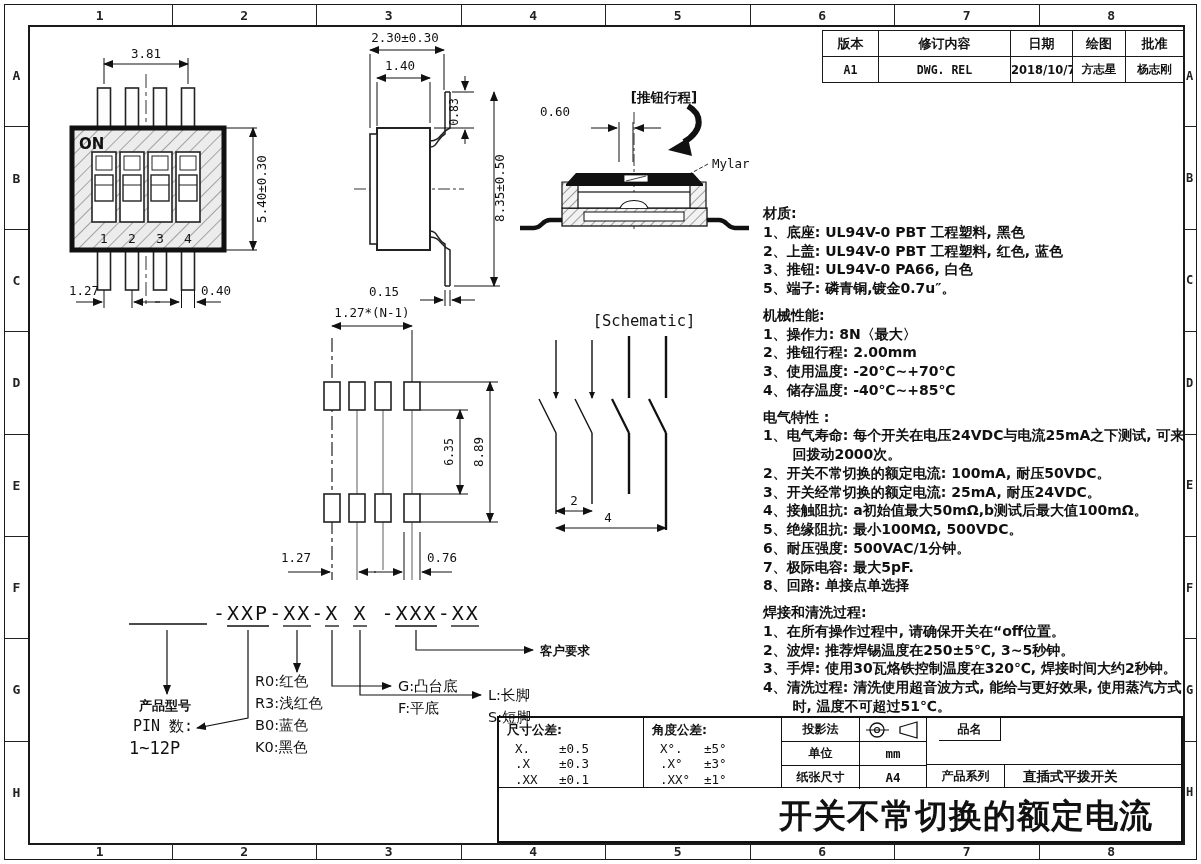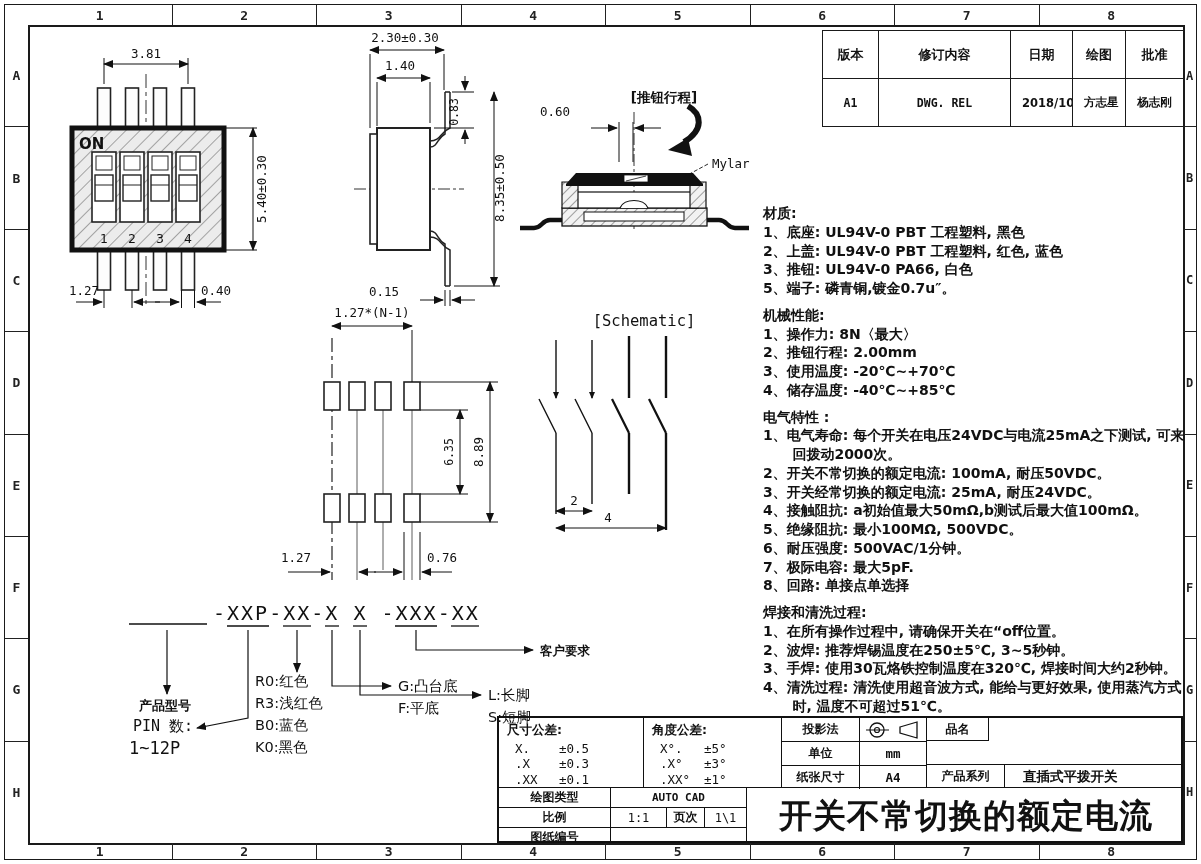--- a/index.html
+++ b/index.html
@@ -14,21 +14,21 @@
   .ruler .rcell{flex:1;display:flex;align-items:center;justify-content:center;}
   .ruler.h .rcell + .rcell{border-left:1.5px solid #222;}
   .ruler.v{flex-direction:column;}
   .ruler.v .rcell + .rcell{border-top:1.5px solid #222;}
   .ruler.top{left:28px;top:5px;width:1155px;height:20px;}
   .ruler.bottom{left:28px;top:843px;width:1155px;height:16px;}
   .ruler.left{left:5px;top:25px;width:23px;height:818px;}
   .ruler.right{left:1183px;top:25px;width:13px;height:818px;font-size:12px;}
   
   .rev{left:822px;top:30px;width:361px;border-collapse:collapse;table-layout:fixed;}
-  .rev th,.rev td{border:1.5px solid #1a1a1a;text-align:center;padding:11px;height:25px;
+  .rev th,.rev td{border:1.5px solid #1a1a1a;text-align:center;padding:0;height:25px;
         font-weight:bold;overflow:hidden;white-space:nowrap;}
   .rev th{font-size:13px;}
   .rev td{font-size:11.5px;}
   
   .specs{left:763px;top:196px;width:422px;font-size:14px;font-weight:bold;line-height:1.34;}
   .spec-title{margin-top:8px;}
   .spec-item{padding-left:2.1em;text-indent:-2.1em;}
   
   svg text{fill:#111;}
   .dim{font-family:"DejaVu Sans Mono","Liberation Mono",monospace;font-size:12.5px;}
@@ -476,37 +476,21 @@
       <div class="grid-row b-b">
         <div class="grid-label">单位</div>
         <div class="grid-val cadlabel">mm</div>
       </div>
       <div class="grid-row">
         <div class="grid-label">纸张尺寸</div>
         <div class="grid-val cadlabel">A4</div>
       </div>
     </div>
     <div class="tb-cell b-b" style="left:428px;top:0;width:254px;height:70px">
-      <div class="tb-cell b-r b-b small-b" style="left:0;top:0;width:62px;height:23px">品名</div>
+      <div class="tb-cell b-r b-b small-b" style="left:12px;top:0;width:62px;height:23px">品名</div>
       <div class="tb-cell b-t" style="left:0;top:46px;width:254px;height:24px;display:flex">
         <div class="small-b b-r" style="width:78px">产品系列</div>
         <div style="flex:1;display:flex;align-items:center;padding-left:10px;font-weight:bold;font-size:13.5px">直插式平拨开关</div>
       </div>
     </div>
-    <div class="tb-cell b-r" style="left:0;top:70px;width:248px;height:57px">
-      <div style="display:flex;height:19px" class="b-b">
-        <div class="small-b b-r" style="width:112px">绘图类型</div>
-        <div class="small-b cadlabel" style="flex:1;font-size:11px">AUTO CAD</div>
-      </div>
-      <div style="display:flex;height:19px" class="b-b">
-        <div class="small-b b-r" style="width:112px">比例</div>
-        <div class="small-b b-r cadlabel" style="width:56px;font-weight:normal">1:1</div>
-        <div class="small-b b-r" style="width:38px">页次</div>
-        <div class="small-b cadlabel" style="flex:1;font-weight:normal">1\1</div>
-      </div>
-      <div style="display:flex;height:19px">
-        <div class="small-b b-r" style="width:112px">图纸编号</div>
-        <div style="flex:1"></div>
-      </div>
-    </div>
     <div class="tb-cell company" style="left:248px;top:70px;width:438px;height:57px">开关不常切换的额定电流</div>
   </div>
 </div>
 
 </body></html>

